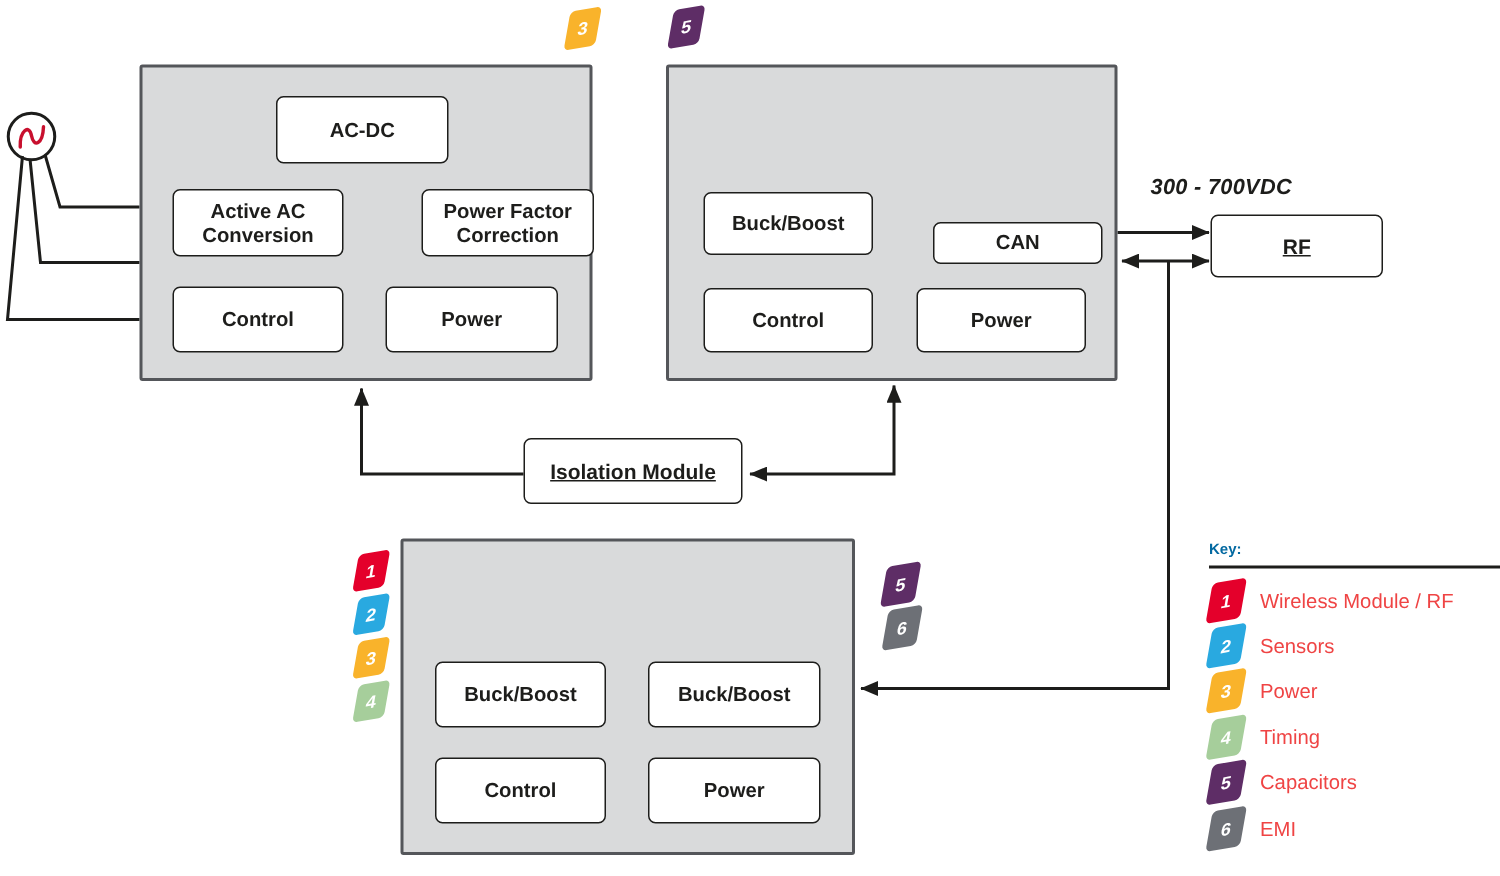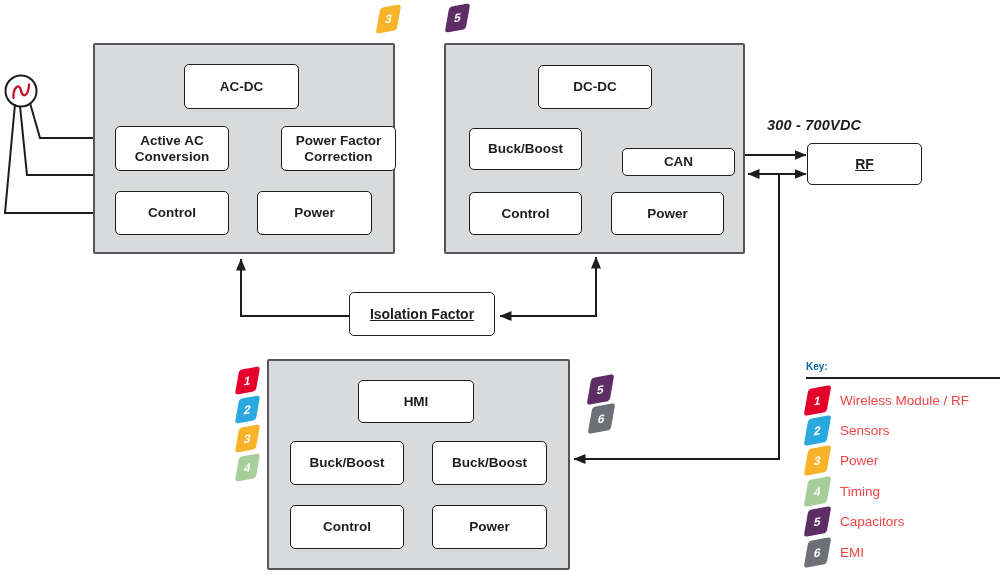--- a/index.html
+++ b/index.html
@@ -89,57 +89,51 @@
     </div>
     <div class="wbox" style="left:20px;top:146px;width:114px;height:44px;">
       <span>Control</span>
     </div>
     <div class="wbox" style="left:162px;top:146px;width:115px;height:44px;">
       <span>Power</span>
     </div>
   </div>
 
   <div class="block" style="left:444px;top:43px;width:301px;height:211px;">
-    <div class="wbox" style="left:92px;top:20px;width:114px;height:44px;">
-      <span>DC-DC</span>
-    </div>
     <div class="wbox" style="left:23px;top:83px;width:113px;height:42px;">
       <span>Buck/Boost</span>
     </div>
     <div class="wbox" style="left:176px;top:83px;width:113px;height:28px;margin-top:20px;">
       <span>CAN</span>
     </div>
     <div class="wbox" style="left:23px;top:147px;width:113px;height:43px;">
       <span>Control</span>
     </div>
     <div class="wbox" style="left:165px;top:147px;width:113px;height:43px;">
       <span>Power</span>
     </div>
   </div>
 
   <div class="block" style="left:267px;top:359px;width:303px;height:211px;">
-    <div class="wbox" style="left:89px;top:19px;width:116px;height:43px;">
-      <span>HMI</span>
-    </div>
     <div class="wbox" style="left:21px;top:80px;width:114px;height:44px;">
       <span>Buck/Boost</span>
     </div>
     <div class="wbox" style="left:163px;top:80px;width:115px;height:44px;">
       <span>Buck/Boost</span>
     </div>
     <div class="wbox" style="left:21px;top:144px;width:114px;height:44px;">
       <span>Control</span>
     </div>
     <div class="wbox" style="left:163px;top:144px;width:115px;height:44px;">
       <span>Power</span>
     </div>
   </div>
 
   <div class="node" style="left:349px;top:292px;width:146px;height:44px;">
-    <span>Isolation Factor</span>
+    <span>Isolation Module</span>
   </div>
 
   <div class="busLabel" style="left:767px;top:117px;font-style:italic;">300 - 700VDC</div>
   <div class="node" style="left:807px;top:143px;width:115px;height:42px;">
     <span>RF</span>
   </div>
 
   <div class="badge" style="left: 378px; top: 6px; width: 21px; height: 26px; background: rgb(249, 179, 43);">
     <span>3</span>
   </div>

